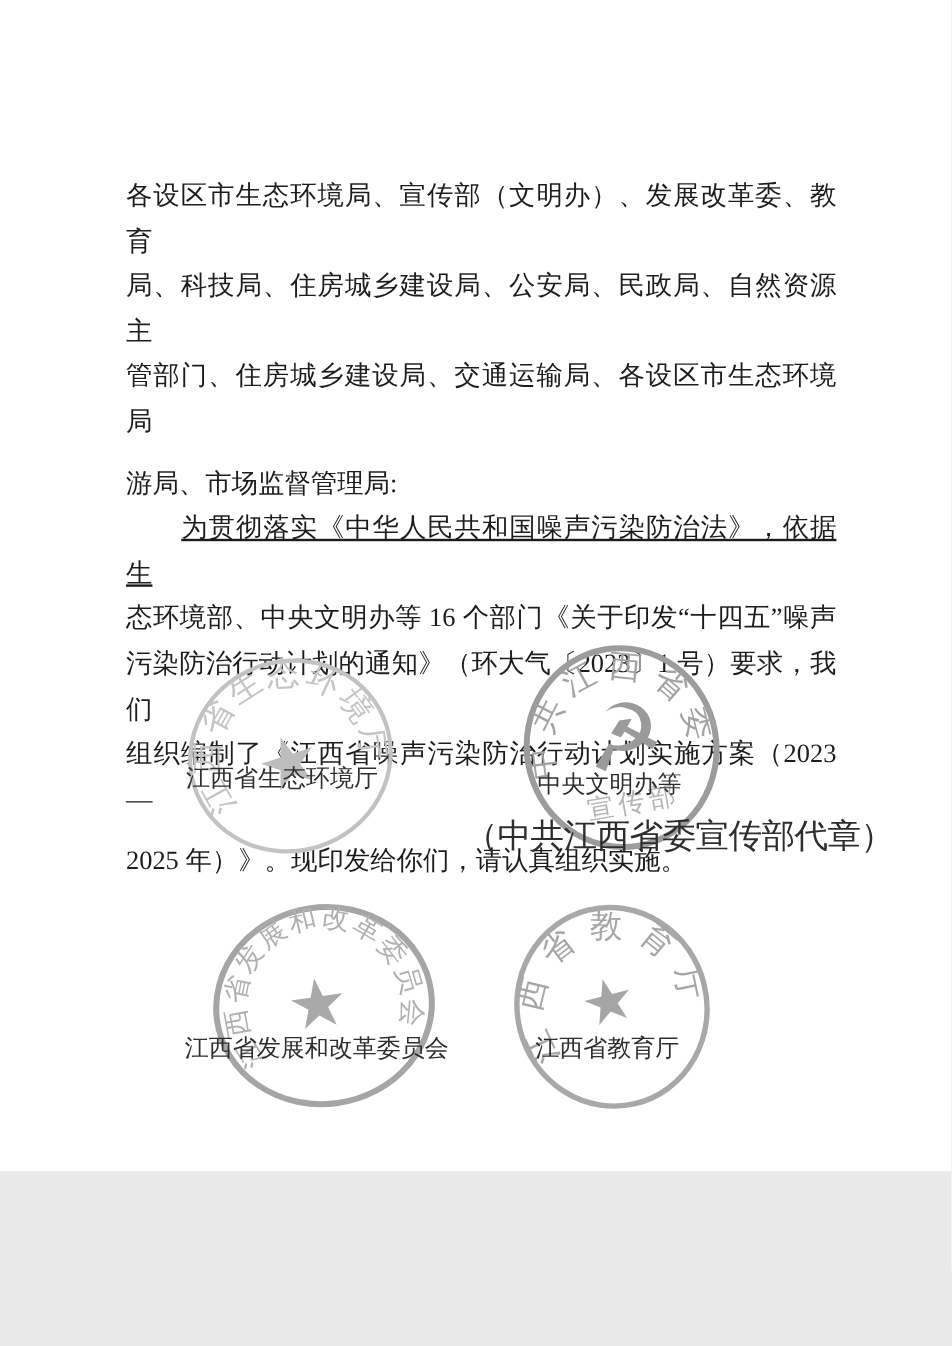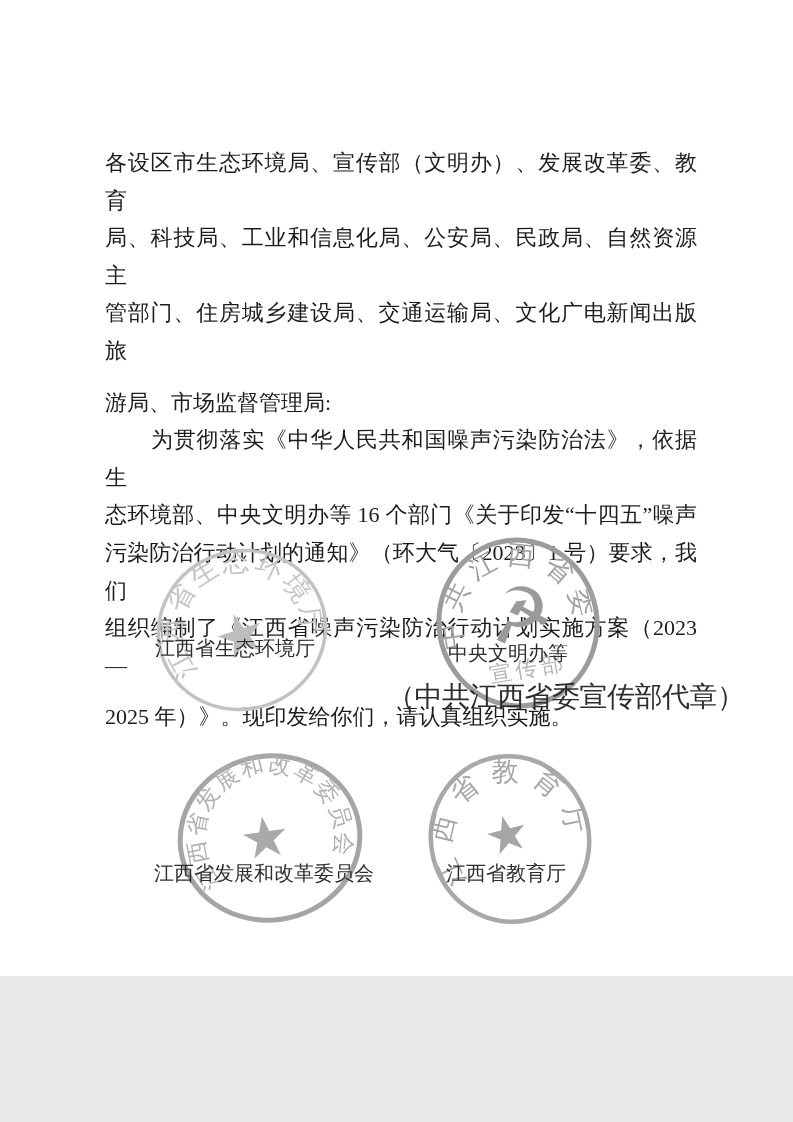--- a/index.html
+++ b/index.html
@@ -12,21 +12,21 @@
     font-family:"Liberation Serif","DejaVu Serif",serif;
   }
   
   .doc-text {
     position:absolute; left:105px; top:144px; width:592px;
     font-size:22px; line-height:37.6px; color:#1c1c1c;
     text-align:justify;
   }
   .line { text-align-last:justify; }
   .line-end { text-align-last:left;margin-top:14px; }
-  .indent { text-indent:46px; }
+  .indent { text-indent:46px;text-decoration:underline; }
 
   
   .seal { position:absolute; pointer-events:none; }
   .seal ellipse { fill:none; }
   .seal text { font-family:"Liberation Serif","DejaVu Serif",serif; }
   .ring-a { stroke:#c2c2c2; stroke-width:3.5; }
   .ring-b { stroke:#9c9c9c; stroke-width:5; }
   .ring-c { stroke:#a5a5a5; stroke-width:5; }
   .ring-d { stroke:#a8a8a8; stroke-width:4.5; }
   .ringtext-a { fill:#c4c4c4; font-size:27px; letter-spacing:3px; }
@@ -58,22 +58,22 @@
   }
   .footer .dash { color:#9a9a9a; font-size:17px; line-height:1; }
 </style>
 </head>
 <body>
 
 <div class="page">
 
   <div class="doc-text">
     <div class="line">各设区市生态环境局、宣传部（文明办）、发展改革委、教育</div>
-    <div class="line">局、科技局、工业和信息化局、公安局、民政局、自然资源主</div>
-    <div class="line">管部门、住房城乡建设局、交通运输局、文化广电新闻出版旅</div>
+    <div class="line">局、科技局、住房城乡建设局、公安局、民政局、自然资源主</div>
+    <div class="line">管部门、住房城乡建设局、交通运输局、各设区市生态环境局</div>
     <div class="line line-end">游局、市场监督管理局:</div>
     <div class="line indent">为贯彻落实《中华人民共和国噪声污染防治法》，依据生</div>
     <div class="line">态环境部、中央文明办等 16 个部门《关于印发“十四五”噪声</div>
     <div class="line">污染防治行动计划的通知》（环大气〔2023〕1 号）要求，我们</div>
     <div class="line">组织编制了《江西省噪声污染防治行动计划实施方案（2023—</div>
     <div class="line line-end">2025 年）》。现印发给你们，请认真组织实施。</div>
   </div>
 
   <svg class="seal" style="left:138px; top:533px;" width="210" height="195" viewBox="0 0 210 195">
     <g transform="rotate(-18 104 97)">

